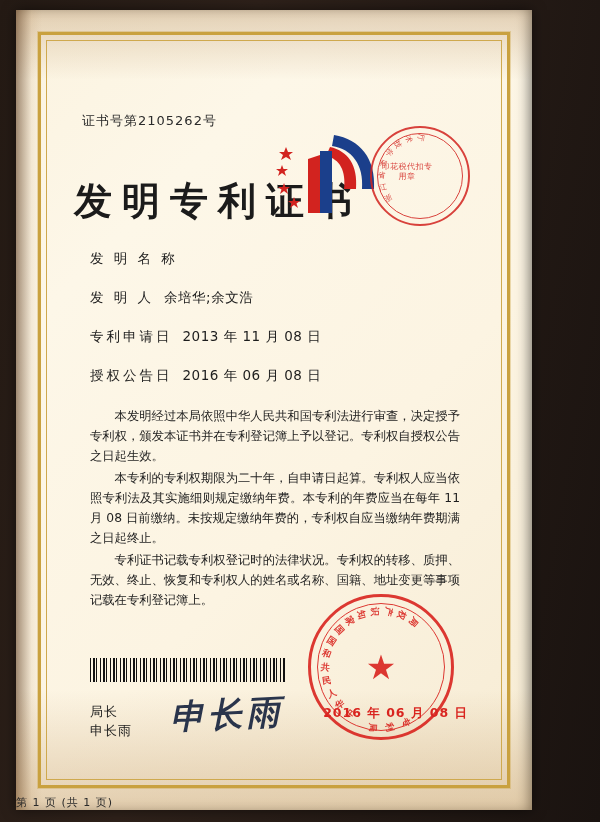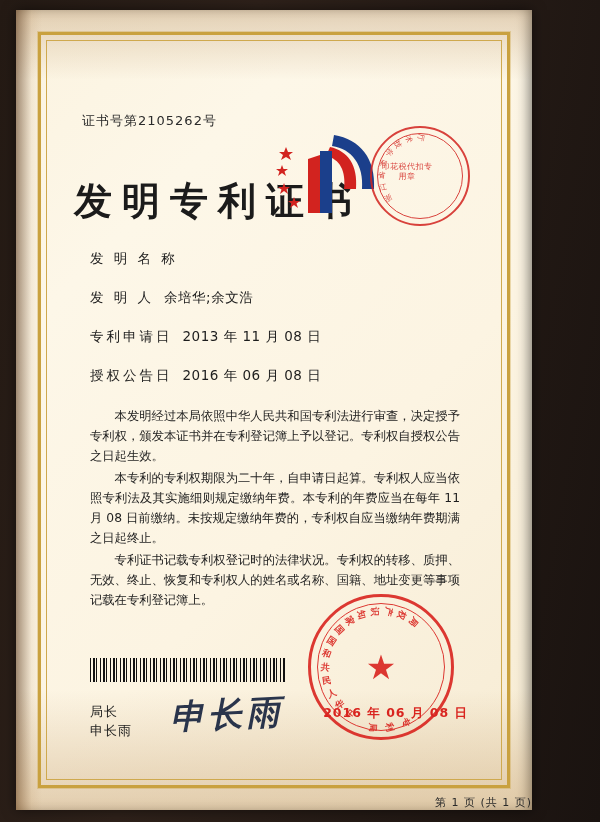--- a/index.html
+++ b/index.html
@@ -260,21 +260,21 @@
     font-size: 12.5px;
     color: #d9241f;
     letter-spacing: 1px;
     font-weight: bold;
   }
 
   .footer-page {
     position: absolute;
     left: 0; right: 0;
     bottom: 0;
-    text-align: right;
+    text-align: left;
     font-size: 11px;
     color: #2a2a2a;
     letter-spacing: 1px;
   }
 </style>
 </head>
 <body>
 
 <div class="scan">
   <div class="page">

